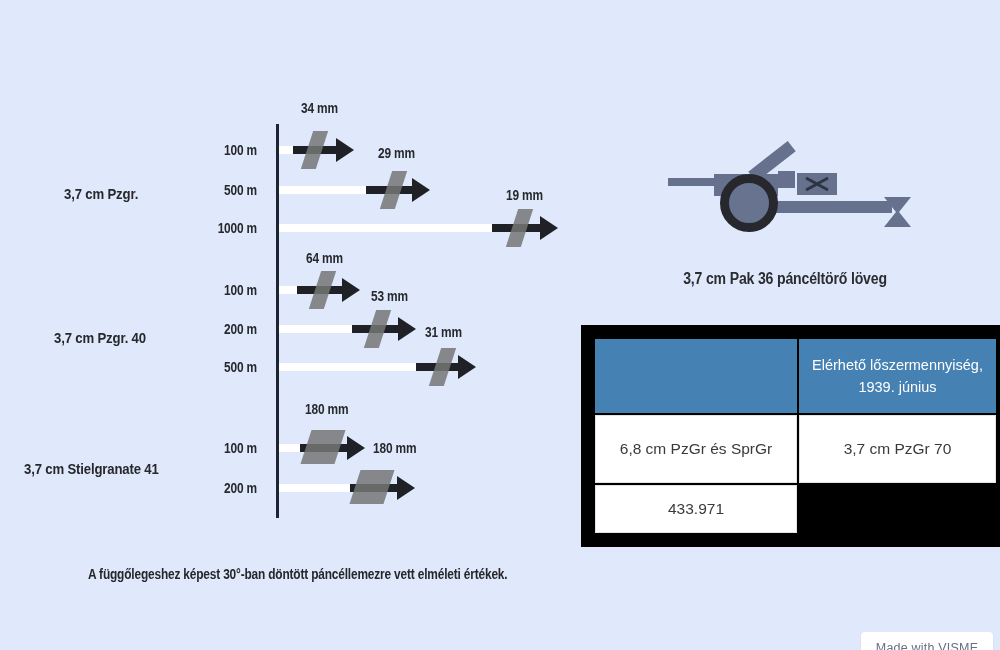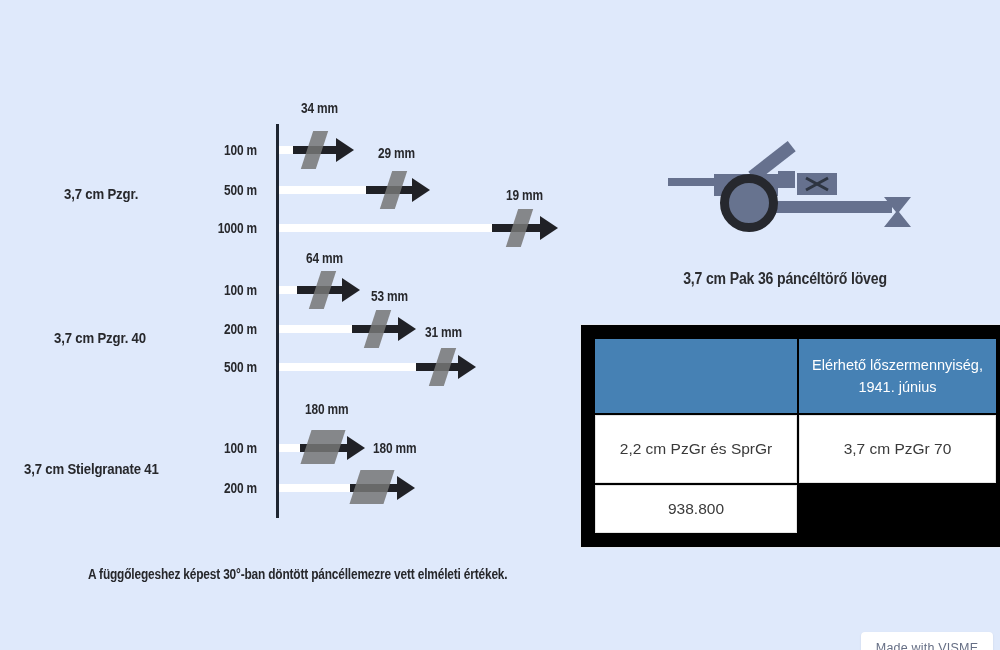--- a/index.html
+++ b/index.html
@@ -182,24 +182,24 @@
       <polygon points="0,1 27,1 15,16 27,31 0,31 12,16" fill="#66718e"></polygon>
     </svg>
     <div class="wheel"></div>
   </div>
   <div class="caption">3,7 cm Pak 36 páncéltörő löveg</div>
 
   <div class="ammo-table">
     <div class="th"></div>
     <div class="th">
       <div>Elérhető lőszermennyiség,</div>
-      <div>1941. június</div>
+      <div>1939. június</div>
     </div>
-    <div class="td">2,2 cm PzGr és SprGr</div>
+    <div class="td">6,8 cm PzGr és SprGr</div>
     <div class="td">3,7 cm PzGr 70</div>
-    <div class="td">938.800</div>
+    <div class="td">433.971</div>
   </div>
 
   <div class="note">A függőlegeshez képest 30°-ban döntött páncéllemezre vett elméleti értékek.</div>
 
   <div class="badge">Made with VISME</div>
 
 </div>
 
 </body></html>

